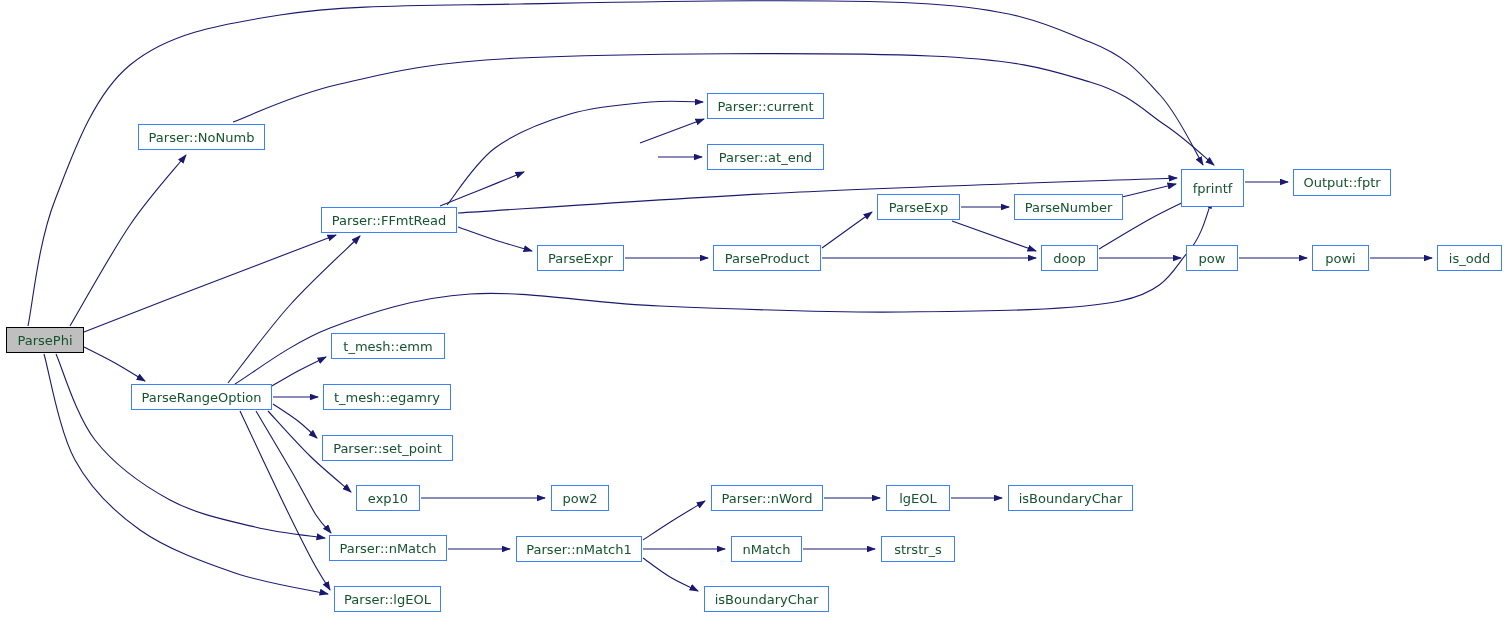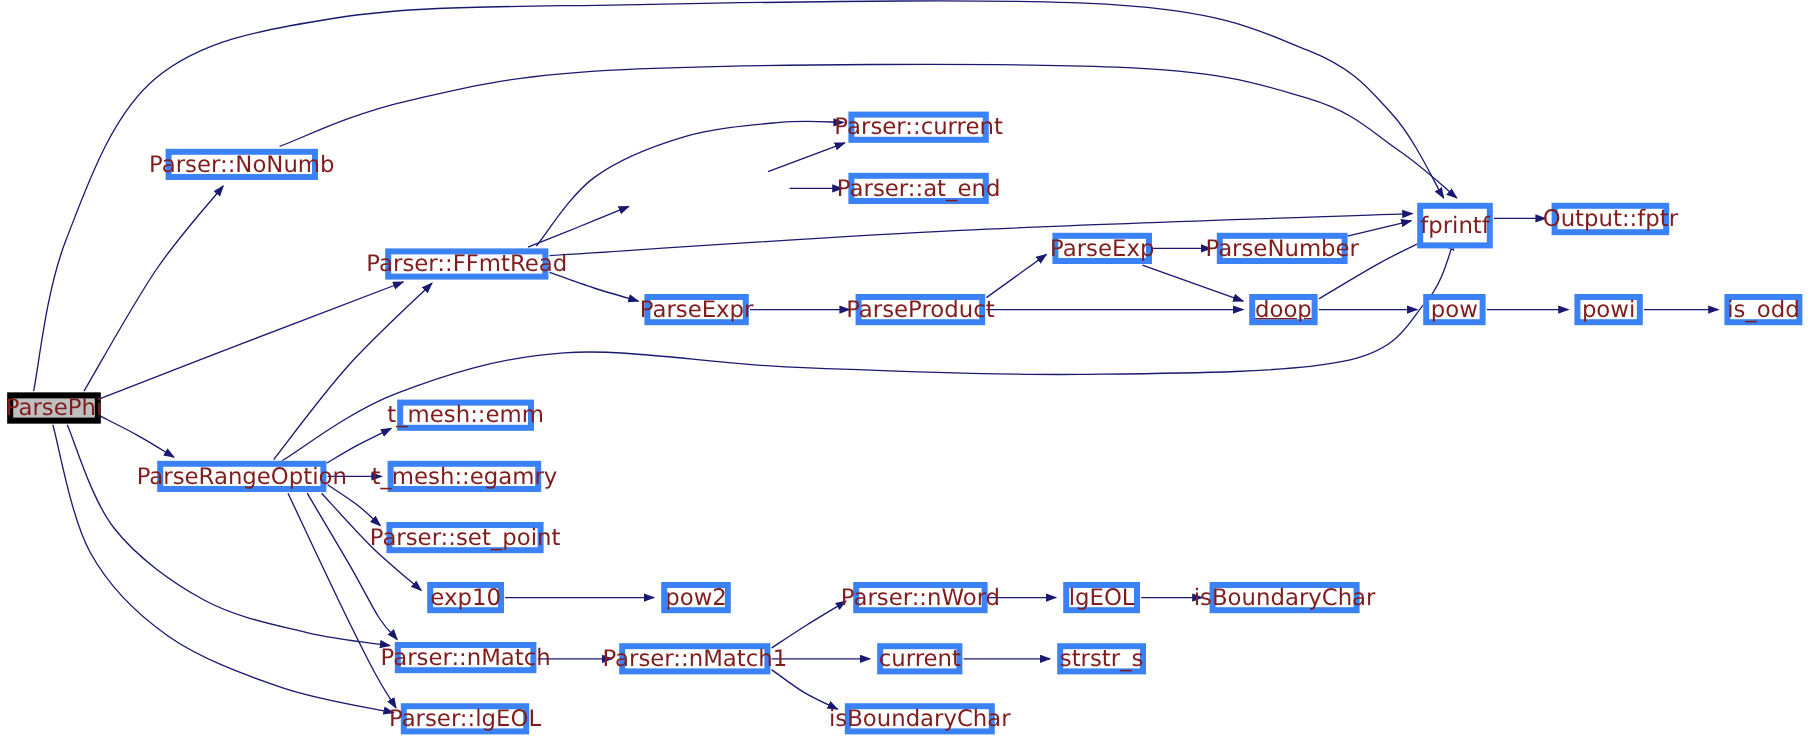--- a/index.html
+++ b/index.html
@@ -6,23 +6,23 @@
   body{
     width:1509px;height:619px;position:relative;overflow:hidden;
     background:#ffffff;
     font-family:"DejaVu Sans","Liberation Sans",sans-serif;
   }
   .graph{position:absolute;left:0;top:0;width:1509px;height:619px;}
   svg.edges{position:absolute;left:0;top:0;z-index:1;}
   .nodes{position:absolute;left:0;top:0;width:100%;height:100%;z-index:2;}
   .node{
     position:absolute;box-sizing:border-box;
-    background:#ffffff;border:5px solid #3b82f6;
+    background:#ffffff;border:1px solid #3b82f6;
     display:flex;align-items:center;justify-content:center;
-    font-size:19px;color:#7f1d1d;white-space:nowrap;
+    font-size:13px;color:#14532d;white-space:nowrap;
     cursor:pointer;line-height:1;
   }
   .node.focus{background:#bfbfbf;border-color:#000000;}
 </style>
 </head>
 <body>
 
 <div class="graph">
   <svg class="edges" width="1509" height="619" viewBox="0 0 1509 619">
     <defs>
@@ -94,21 +94,21 @@
       </div>
       <div class="node" style="left: 713px; top: 245px; width: 108px; height: 26px;">
         <span>ParseProduct</span>
       </div>
       <div class="node" style="left: 877px; top: 194px; width: 83px; height: 26px;">
         <span>ParseExp</span>
       </div>
       <div class="node" style="left: 1014px; top: 194px; width: 109px; height: 26px;">
         <span>ParseNumber</span>
       </div>
-      <div class="node" style="left: 1041px; top: 245px; width: 57px; height: 26px; text-decoration: underline;">
+      <div class="node" style="left: 1041px; top: 245px; width: 57px; height: 26px;">
         <span>doop</span>
       </div>
       <div class="node" style="left: 1181px; top: 169px; width: 63px; height: 38px;">
         <span>fprintf</span>
       </div>
       <div class="node" style="left: 1293px; top: 169px; width: 98px; height: 27px;">
         <span>Output::fptr</span>
       </div>
       <div class="node" style="left: 1186px; top: 245px; width: 52px; height: 26px;">
         <span>pow</span>
@@ -146,21 +146,21 @@
       <div class="node" style="left: 711px; top: 485px; width: 112px; height: 26px;">
         <span>Parser::nWord</span>
       </div>
       <div class="node" style="left: 886px; top: 485px; width: 64px; height: 26px;">
         <span>lgEOL</span>
       </div>
       <div class="node" style="left: 1008px; top: 485px; width: 125px; height: 26px;">
         <span>isBoundaryChar</span>
       </div>
       <div class="node" style="left: 731px; top: 536px; width: 71px; height: 26px;">
-        <span>current</span>
+        <span>nMatch</span>
       </div>
       <div class="node" style="left: 881px; top: 536px; width: 74px; height: 26px;">
         <span>strstr_s</span>
       </div>
       <div class="node" style="left: 704px; top: 586px; width: 125px; height: 26px;">
         <span>isBoundaryChar</span>
       </div>
       <div class="node" style="left: 334px; top: 586px; width: 107px; height: 26px;">
         <span>Parser::lgEOL</span>
       </div>

